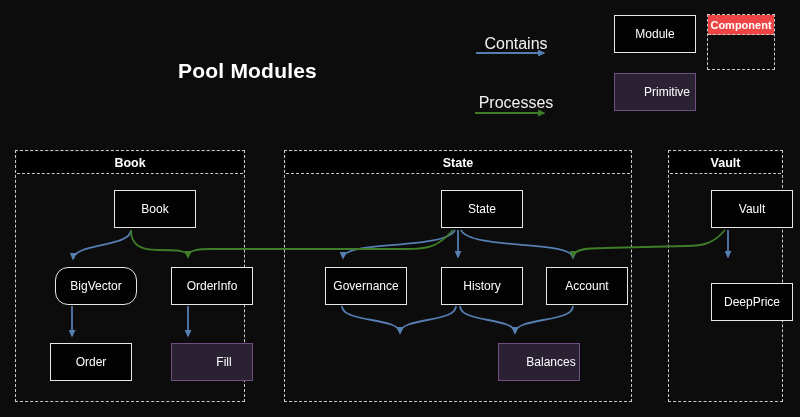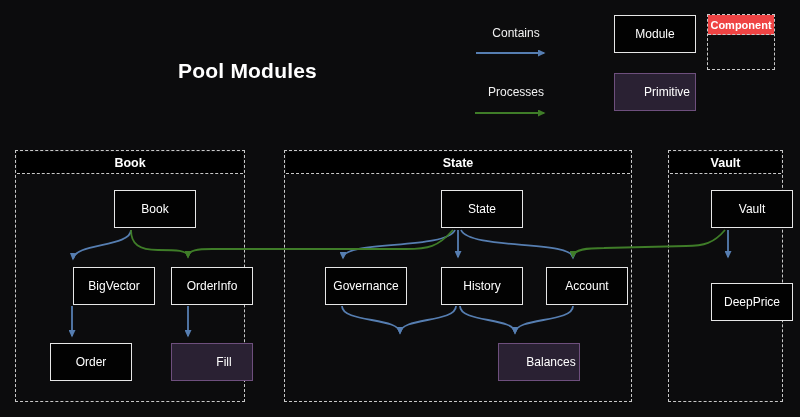--- a/index.html
+++ b/index.html
@@ -7,21 +7,21 @@
     position:relative; width:800px; height:417px; overflow:hidden;
     background:#0c0c0d; color:#fff;
     font-family:"Liberation Sans", sans-serif;
   }
   .title {
     position:absolute; left:120px; top:59px; width:255px;
     font-size:21px; font-weight:bold; text-align:center; letter-spacing:.2px;
   }
   .legend-label {
     position:absolute; width:80px; text-align:center;
-    font-size:12px; color:#f2f2f2;
+    font-size:16px; color:#f2f2f2;margin-top:9px;
   }
   .node {
     position:absolute; width:82px; height:38px; box-sizing:border-box;
     background:#020202; border:1.5px solid #e7e7e7;
     display:flex; align-items:center; justify-content:center;
     font-size:12px; color:#fff; white-space:nowrap;margin-left:22px;
   }
   .node.primitive { background:#2a2133; border-color:#6e4f7d;padding-left:24px; }
   .container {
     position:absolute; box-sizing:border-box;
@@ -66,21 +66,21 @@
     <div class="container-header">Book</div>
   </div>
   <div class="container" style="left:284px; top:150px; width:348px; height:252px;">
     <div class="container-header">State</div>
   </div>
   <div class="container" style="left:668px; top:150px; width:115px; height:252px;">
     <div class="container-header">Vault</div>
   </div>
 
   <div class="node" style="left:92px;  top:190px;">Book</div>
-  <div class="node" style="left:51px;  top:267px;">BigVector</div>
+  <div class="node" style="left:33px;  top:267px;border-radius:13px;">BigVector</div>
   <div class="node" style="left:149px; top:267px;">OrderInfo</div>
   <div class="node" style="left:28px;  top:343px;">Order</div>
   <div class="node primitive" style="left:149px; top:343px;">Fill</div>
 
   <div class="node" style="left:419px; top:190px;">State</div>
   <div class="node" style="left:303px; top:267px;">Governance</div>
   <div class="node" style="left:419px; top:267px;">History</div>
   <div class="node" style="left:524px; top:267px;">Account</div>
   <div class="node primitive" style="left:476px; top:343px;">Balances</div>
 

